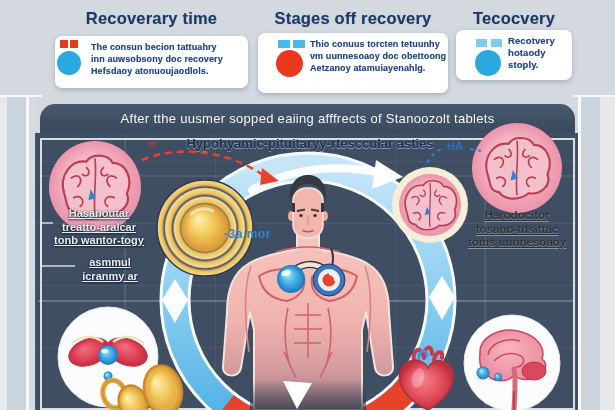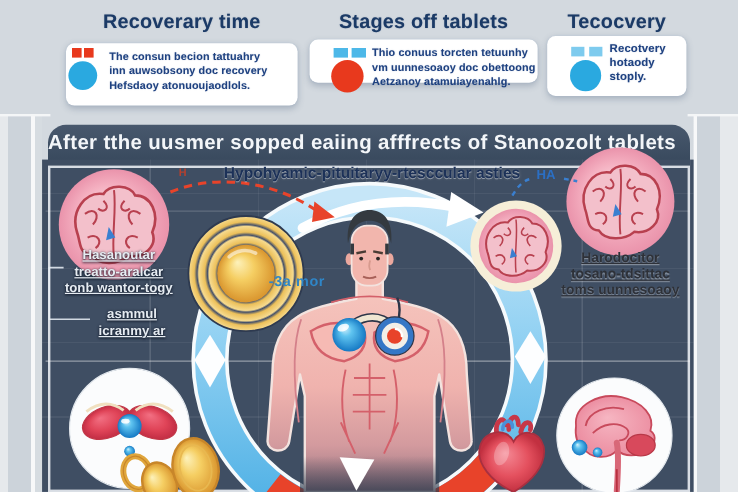--- a/index.html
+++ b/index.html
@@ -12,22 +12,22 @@
   .card{position:absolute;background:#ffffff;border-radius:7px;
         box-shadow:0 2px 5px rgba(70,90,120,.30),0 0 0 1px rgba(205,213,222,.65);}
   .sq{position:absolute;}
   .dot{position:absolute;border-radius:50%;}
   .card-text{position:absolute;font-size:9px;font-weight:bold;color:#1e4180;
              line-height:12px;letter-spacing:.1px;white-space:nowrap;
              text-shadow:0 0 1px rgba(30,65,128,.35);}
   
   .banner{position:absolute;left:40px;top:104px;width:535px;height:30px;
           background:linear-gradient(#48586d,#394a5e);
-          border-radius:15px 15px 0 0;color:#f3f6f9;font-weight:bold;
-          font-size:17px;line-height:30px;
+          border-radius:15px 15px 0 0;color:#f3f6f9;font-weight:normal;
+          font-size:13px;line-height:30px;text-align:center;
           letter-spacing:.3px;white-space:nowrap;}
   
   .panel{position:absolute;left:35px;top:133px;width:543px;height:277px;
          background-color:#3f4e63;
          background-image:
            repeating-linear-gradient(90deg,rgba(255,255,255,.06) 0 1px,transparent 1px 90px),
            repeating-linear-gradient(0deg,rgba(255,255,255,.06) 0 1px,transparent 1px 62px);}
   .panel-frame{position:absolute;left:40px;top:138px;width:531px;height:268px;
                border:2px solid rgba(243,247,250,.85);pointer-events:none;}
   .panel-title{position:absolute;left:120px;top:136px;width:380px;text-align:center;
@@ -64,22 +64,22 @@
   <span class="sq" style="left:5px;top:4px;width:8px;height:8px;background:#e8391d;"></span>
   <span class="sq" style="left:15px;top:4px;width:8px;height:8px;background:#e8391d;"></span>
   <span class="dot" style="left:2px;top:15px;width:24px;height:24px;background:#2aa9e0;"></span>
   <div class="card-text" style="left:36px;top:5px;">
     <div>The consun becion tattuahry</div>
     <div>inn auwsobsony doc recovery</div>
     <div>Hefsdaoy atonuoujaodlols.</div>
   </div>
 </div>
 
-<div class="lg-title" style="left:253px;top:9px;width:200px;">Stages off tablets</div>
-<div class="card" style="left:258px;top:33px;width:190px;height:36px;">
+<div class="lg-title" style="left:253px;top:9px;width:200px;">Stages off recovery</div>
+<div class="card" style="left:258px;top:33px;width:190px;height:60px;">
   <span class="sq" style="left:20px;top:7px;width:12px;height:8px;background:#4db8e8;"></span>
   <span class="sq" style="left:35px;top:7px;width:12px;height:8px;background:#4db8e8;"></span>
   <span class="dot" style="left:18px;top:17px;width:27px;height:27px;background:#e8391d;"></span>
   <div class="card-text" style="left:52px;top:5px;">
     <div>Thio conuus torcten tetuunhy</div>
     <div>vm uunnesoaoy doc obettoong</div>
     <div>Aetzanoy atamuiayenahlg.</div>
   </div>
 </div>
 

